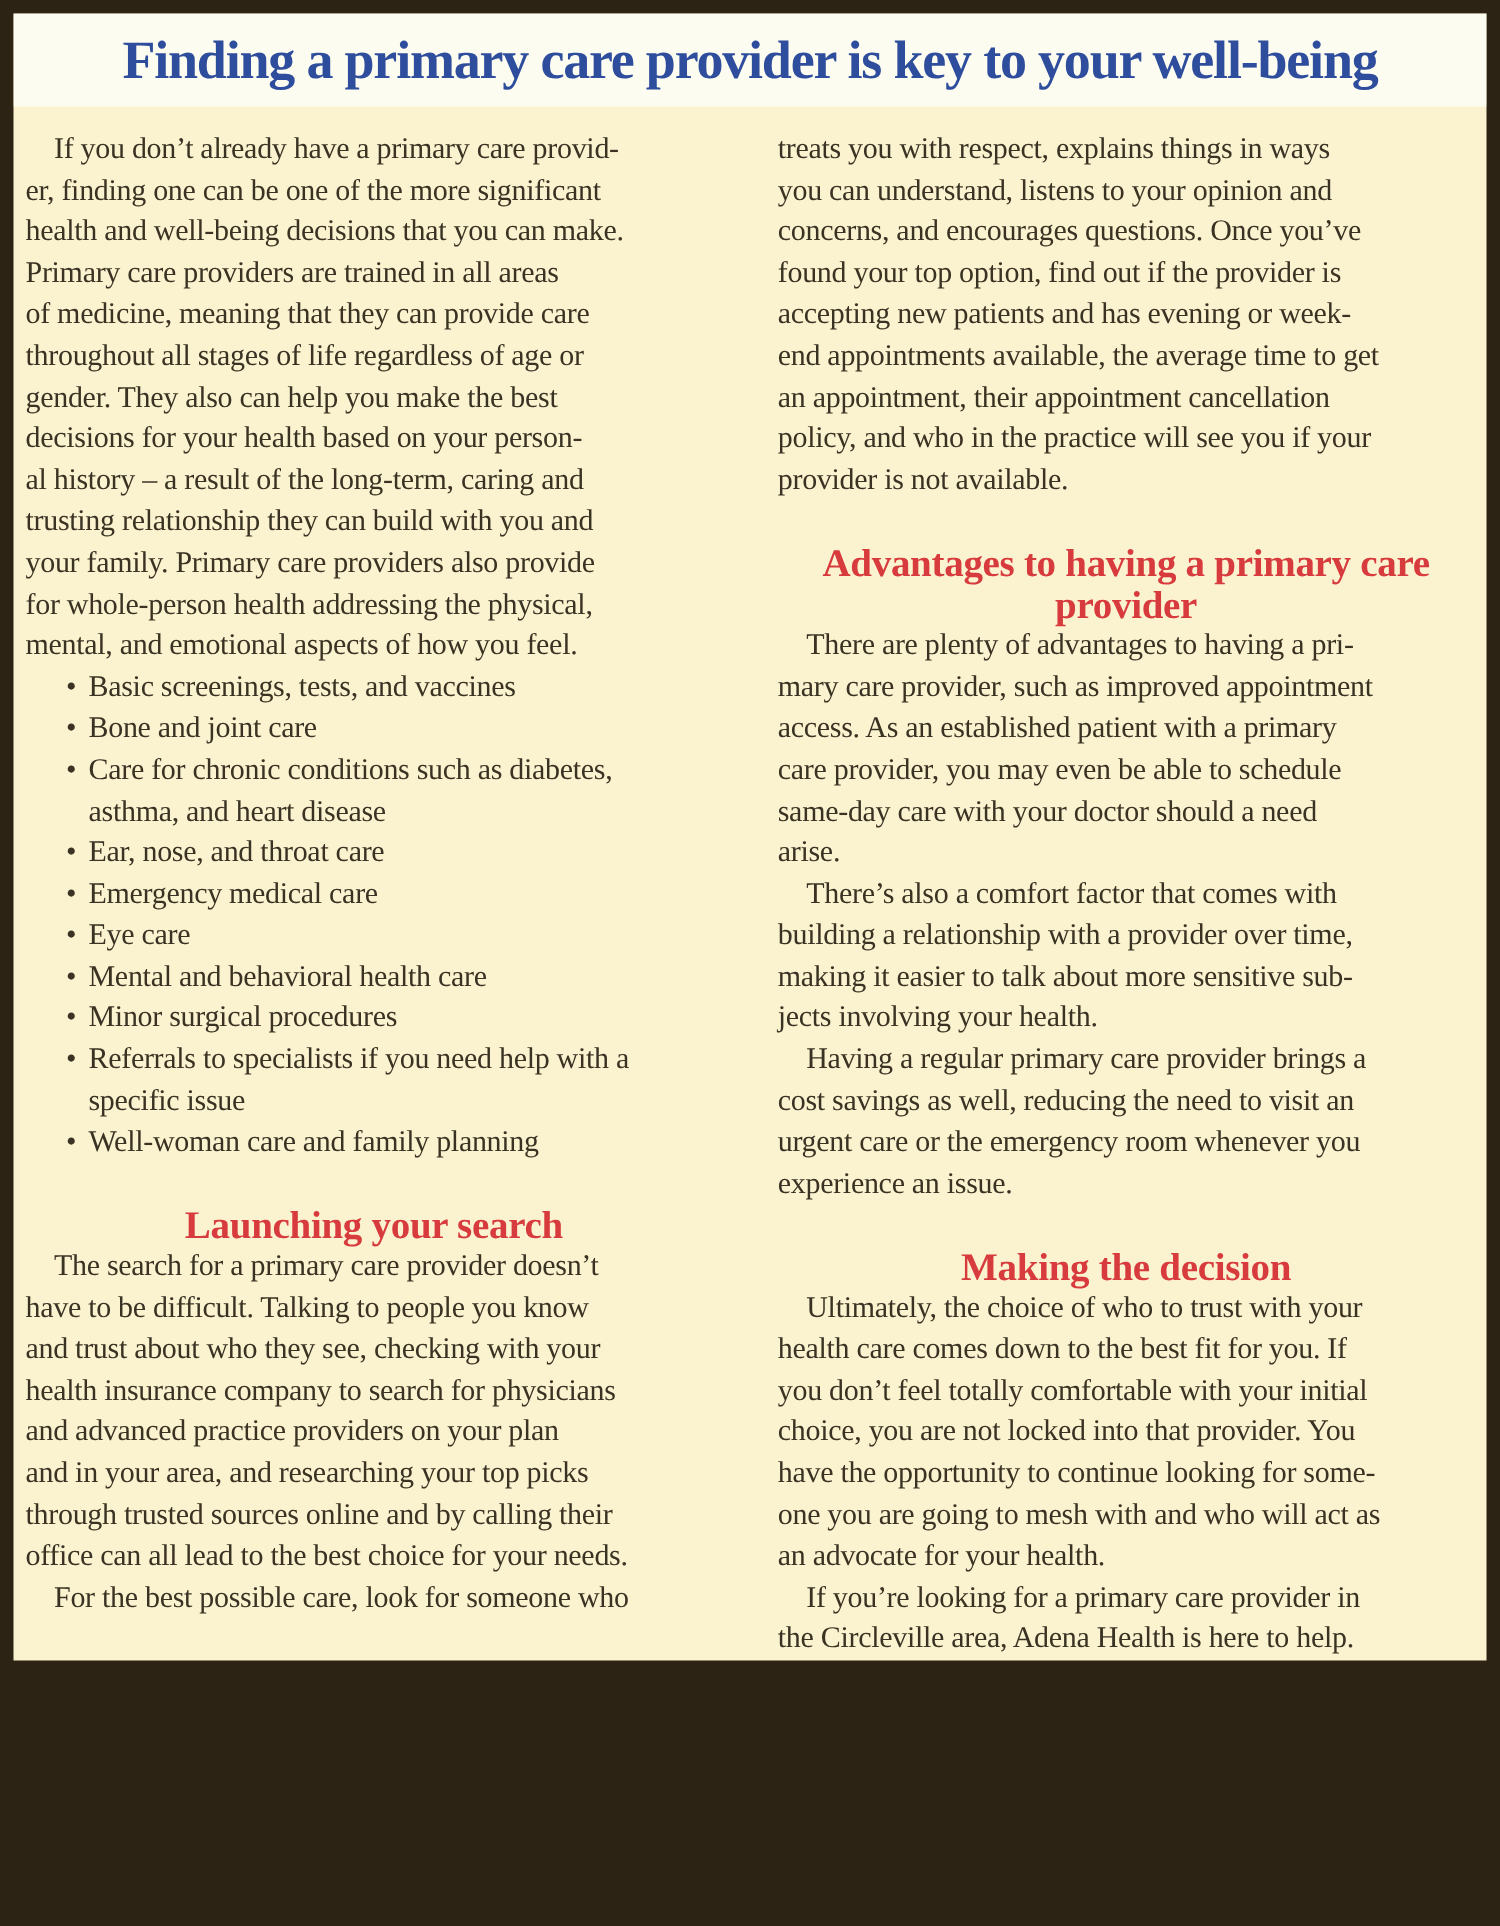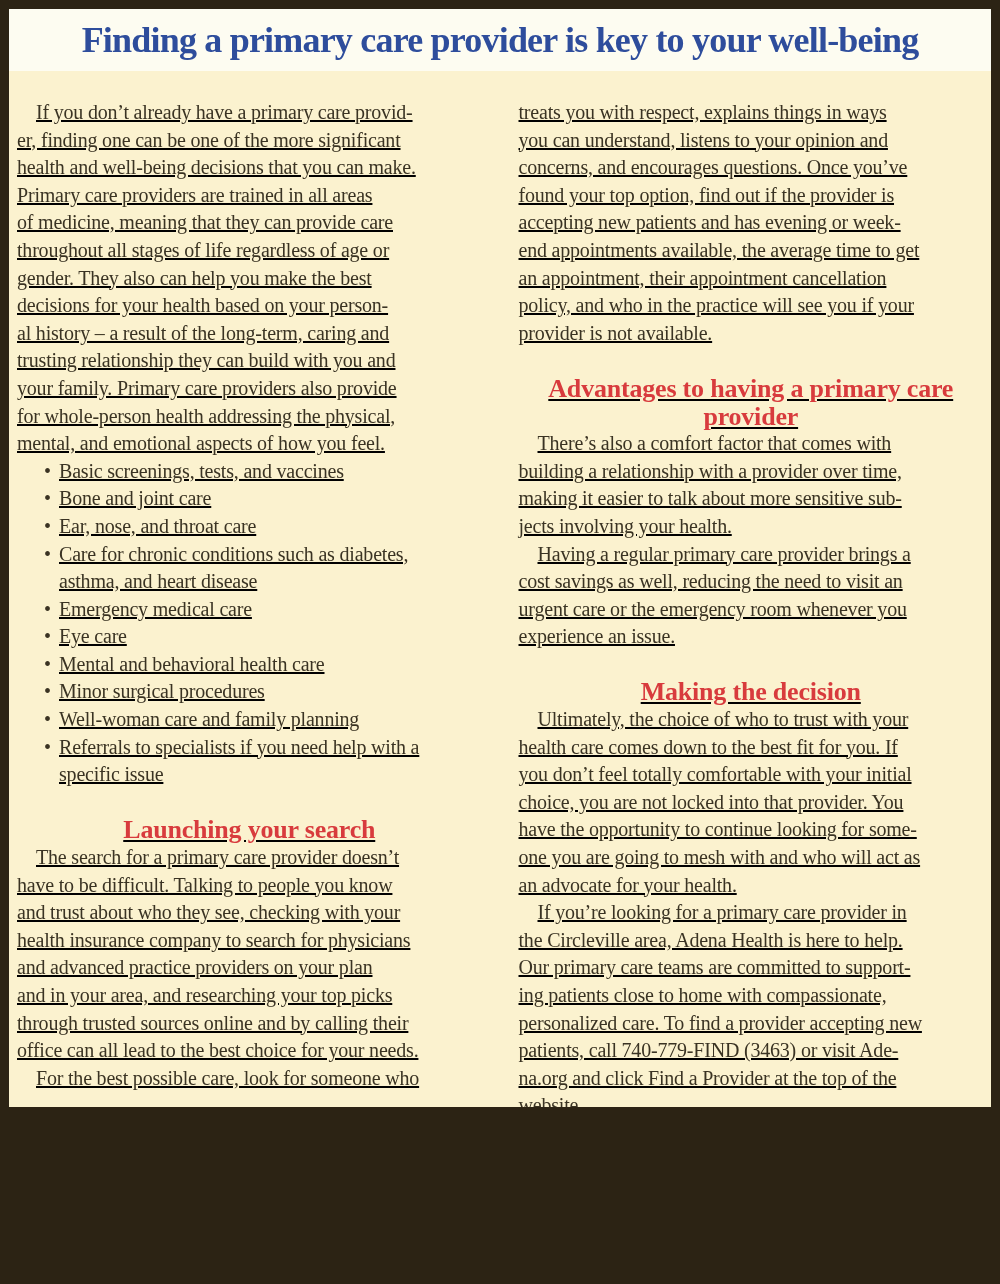--- a/index.html
+++ b/index.html
@@ -24,22 +24,21 @@
     margin: 0;
     font-weight: 700;
     font-size: 36px;
     letter-spacing: -0.8px;
     white-space: nowrap;
     color: var(--title-blue, #2e4d9c);
   }
   .columns {
     display: flex;
     gap: 37px;
-    padding: 28px 8px 0 8px;
-    text-decoration: underline;
+    padding: 15px 8px 0 8px;
   }
   .col {
     flex: 1 1 0;
     min-width: 0;
     font-size: 20px;
     line-height: 27.6px;
     letter-spacing: -0.2px;
     color: var(--body-text, #3a3323);
   }
   p { margin: 0; white-space: pre-line; }
@@ -91,30 +90,30 @@
 gender. They also can help you make the best
 decisions for your health based on your person-
 al history – a result of the long-term, caring and
 trusting relationship they can build with you and
 your family. Primary care providers also provide
 for whole-person health addressing the physical,
 mental, and emotional aspects of how you feel.</p>
       <ul class="services">
         <li>Basic screenings, tests, and vaccines</li>
         <li>Bone and joint care</li>
-        <li>Ear, nose, and throat care</li>
         <li>Care for chronic conditions such as diabetes,
 asthma, and heart disease</li>
+        <li>Ear, nose, and throat care</li>
         <li>Emergency medical care</li>
         <li>Eye care</li>
         <li>Mental and behavioral health care</li>
         <li>Minor surgical procedures</li>
-        <li>Well-woman care and family planning</li>
         <li>Referrals to specialists if you need help with a
 specific issue</li>
+        <li>Well-woman care and family planning</li>
       </ul>
       <h2 class="red">Launching your search</h2>
       <p class="indent">The search for a primary care provider doesn’t
 have to be difficult. Talking to people you know
 and trust about who they see, checking with your
 health insurance company to search for physicians
 and advanced practice providers on your plan
 and in your area, and researching your top picks
 through trusted sources online and by calling their
 office can all lead to the best choice for your needs.</p>
@@ -125,20 +124,26 @@
       <p>treats you with respect, explains things in ways
 you can understand, listens to your opinion and
 concerns, and encourages questions. Once you’ve
 found your top option, find out if the provider is
 accepting new patients and has evening or week-
 end appointments available, the average time to get
 an appointment, their appointment cancellation
 policy, and who in the practice will see you if your
 provider is not available.</p>
       <h2 class="red">Advantages to having a primary care provider</h2>
+      <p class="indent">There are plenty of advantages to having a pri-
+mary care provider, such as improved appointment
+access. As an established patient with a primary
+care provider, you may even be able to schedule
+same-day care with your doctor should a need
+arise.</p>
       <p class="indent">There’s also a comfort factor that comes with
 building a relationship with a provider over time,
 making it easier to talk about more sensitive sub-
 jects involving your health.</p>
       <p class="indent">Having a regular primary care provider brings a
 cost savings as well, reducing the need to visit an
 urgent care or the emergency room whenever you
 experience an issue.</p>
       <h2 class="red">Making the decision</h2>
       <p class="indent">Ultimately, the choice of who to trust with your

